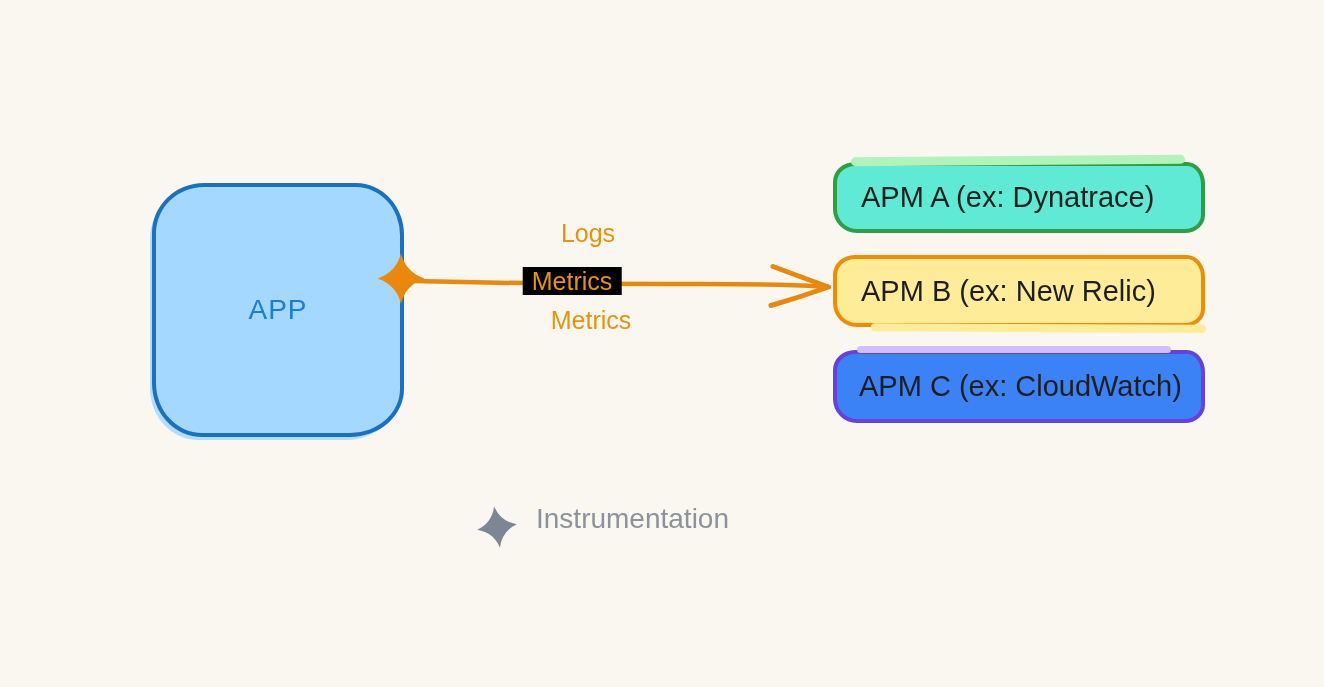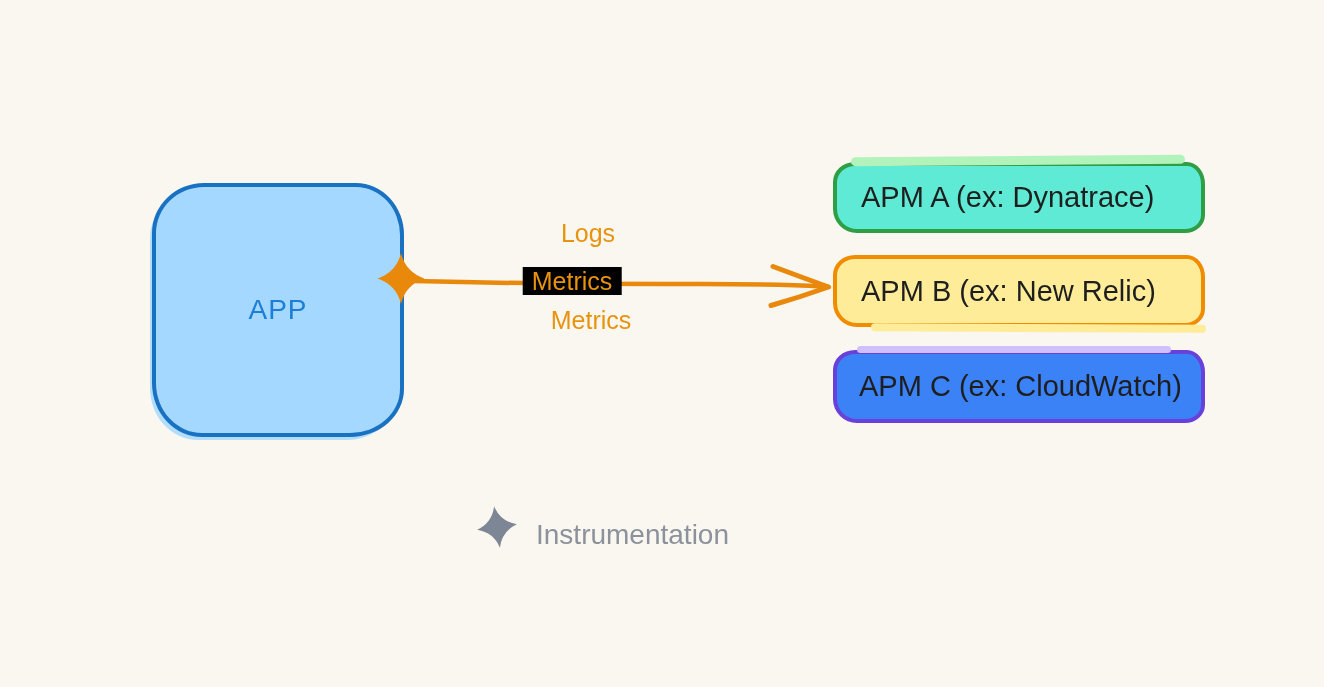--- a/index.html
+++ b/index.html
@@ -59,21 +59,21 @@
     position:absolute; color:#e8930e; font-size:25px; line-height:28px;
     transform:translateX(-50%); white-space:nowrap; z-index:4;
   }
   .arrow-label.logs    { left:588px; top:219px; }
   .arrow-label.metrics { left:572px; top:267px; background:#000000; padding:0 9px; }
   .arrow-label.traces  { left:591px; top:306px; }
 
   
   .legend {
     position:absolute; left:473px; top:503px;
-    display:flex; align-items:flex-end; gap:15px; z-index:2;
+    display:flex; align-items:flex-start; gap:15px; z-index:2;
   }
   .legend-text { color:#8b929b; font-size:28px; }
 </style>
 </head>
 <body>
 
 <div class="canvas">
 
   <div class="app-node">
     <span>APP</span>

